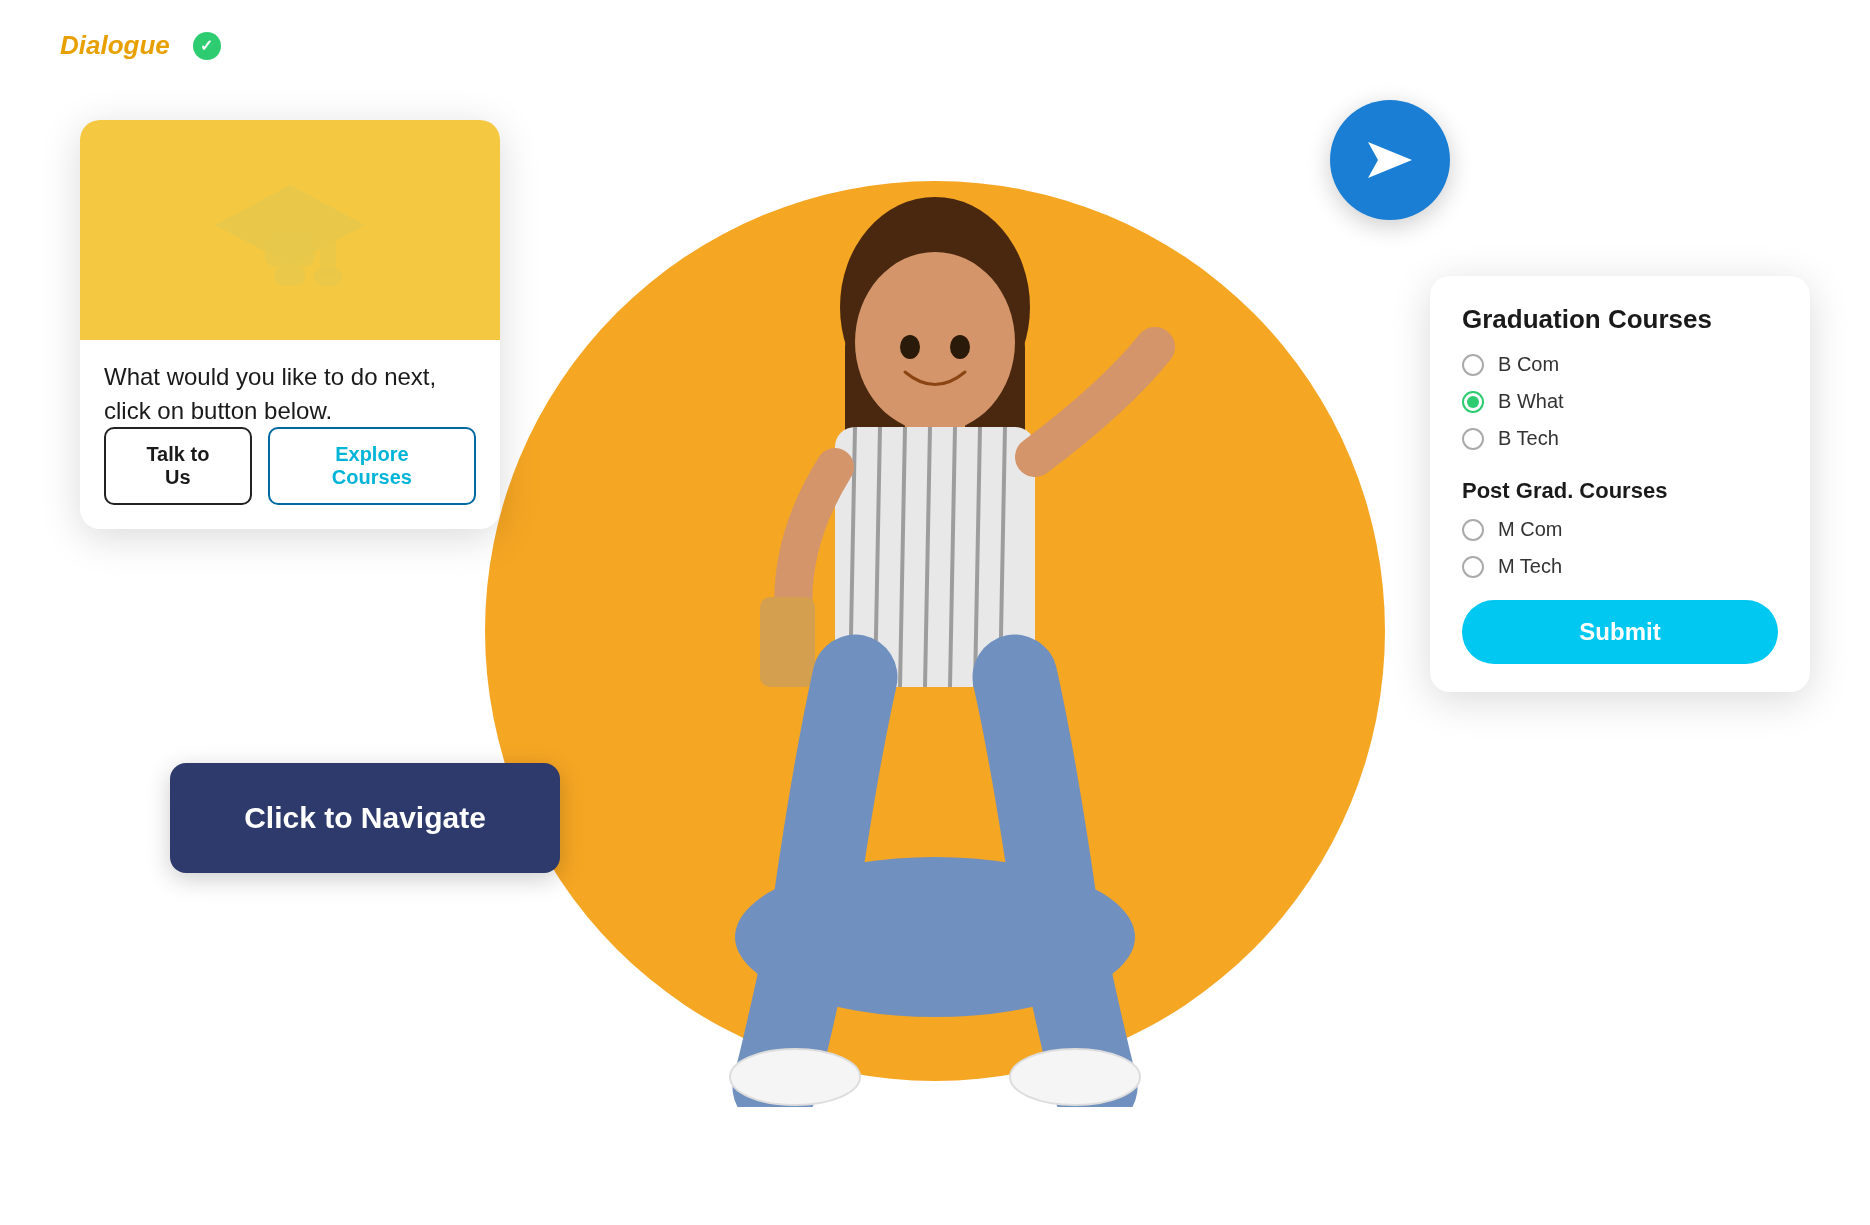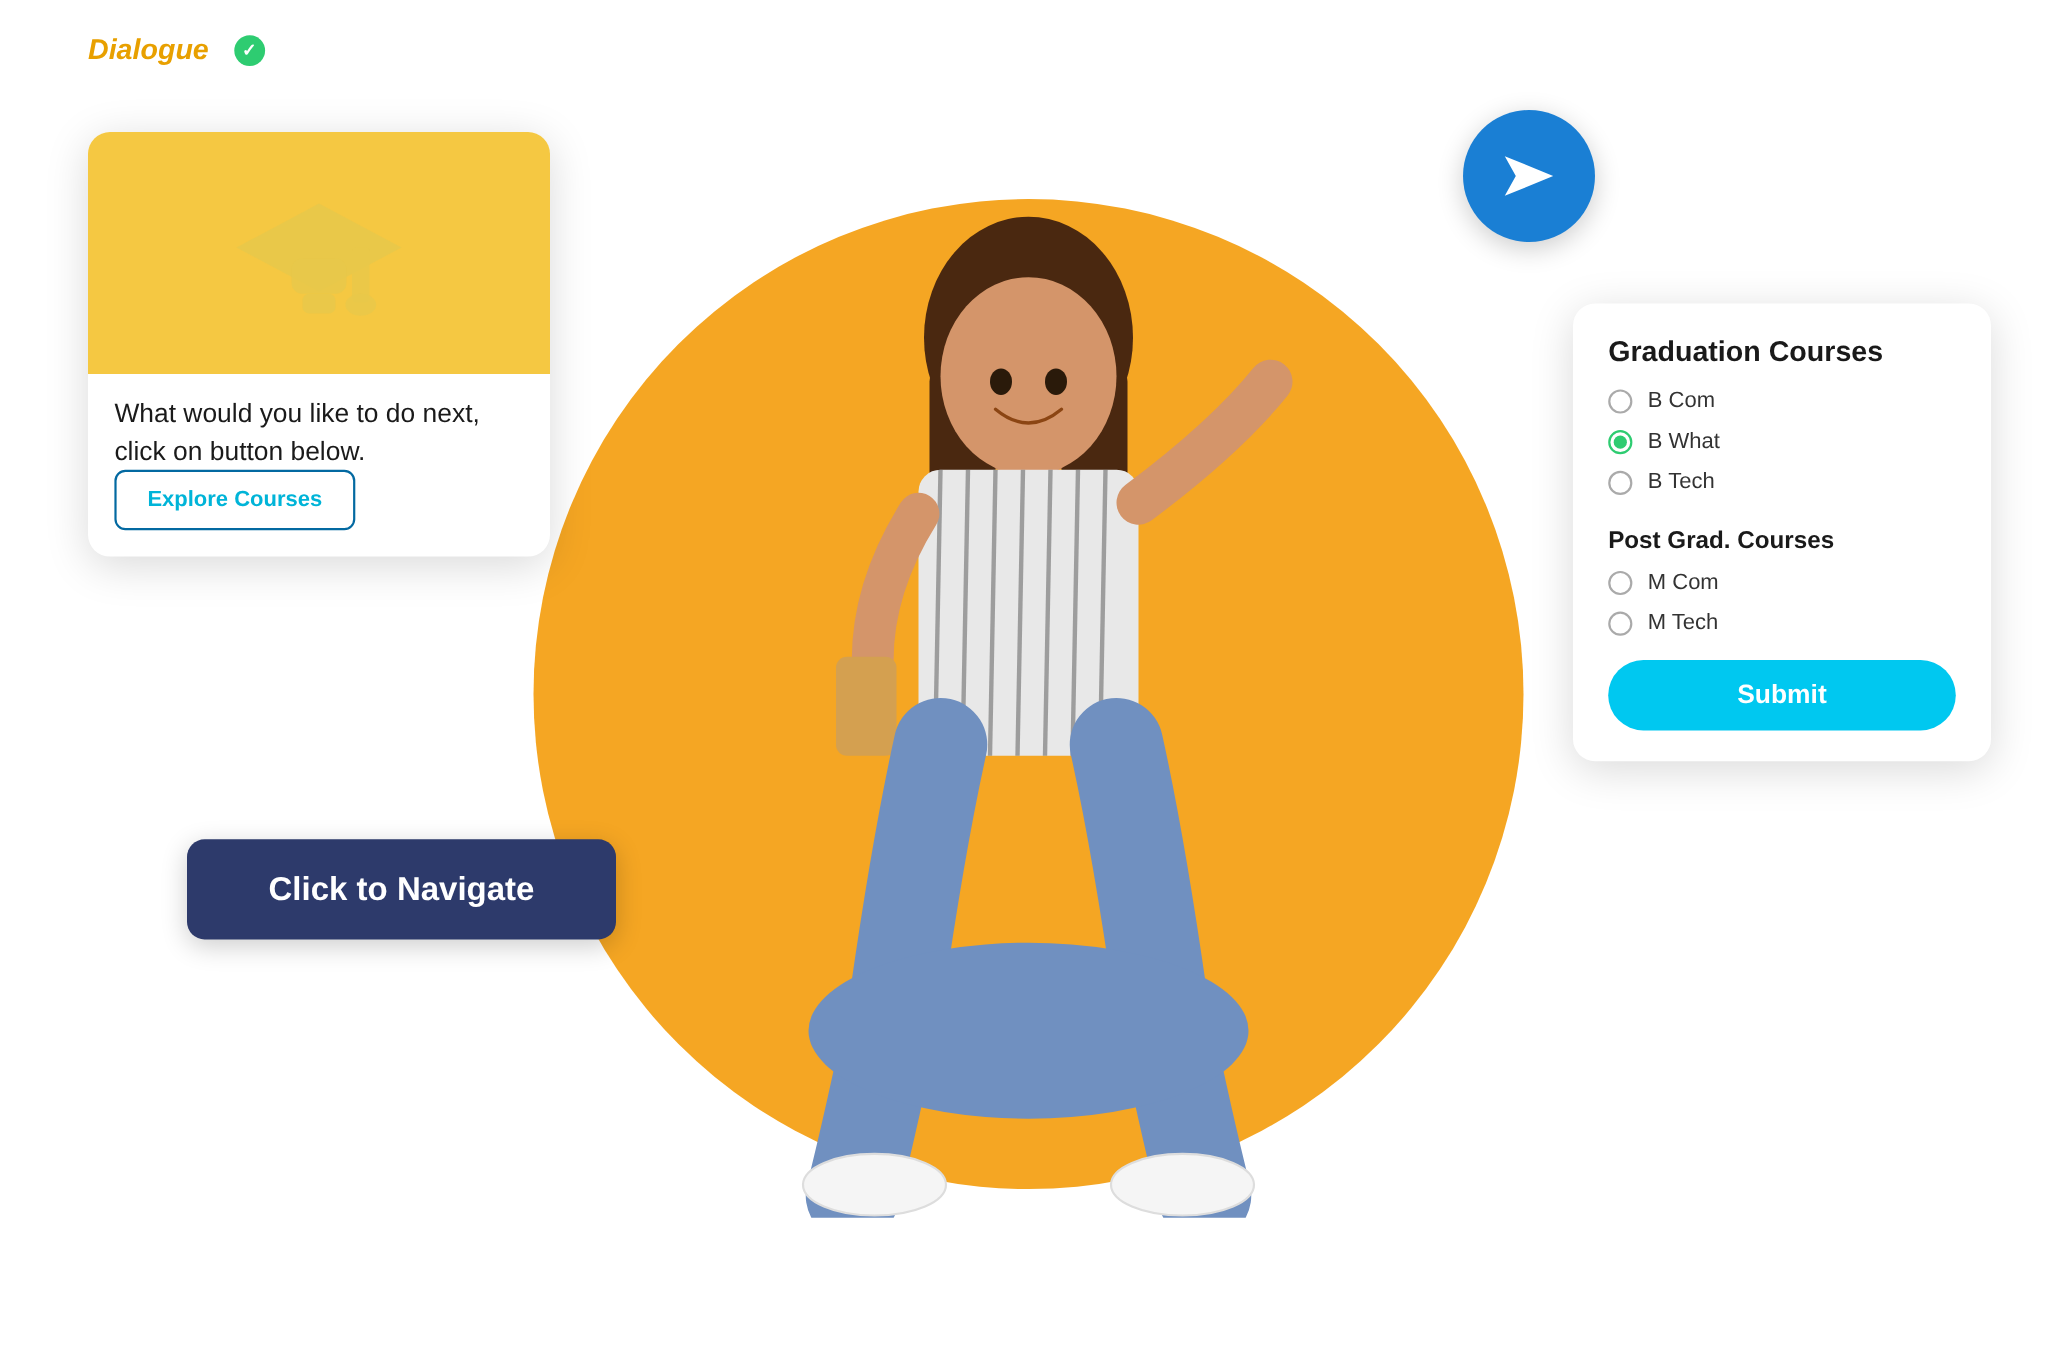--- a/index.html
+++ b/index.html
@@ -119,21 +119,21 @@
       color: #00b4d8;
       cursor: pointer;
     }
 
     
     .navigate-btn {
       position: absolute;
       left: 170px;
       top: 763px;
       width: 390px;
-      height: 91px;
+      height: 110px;
       background: #2d3a6b;
       border-radius: 16px;
       display: flex;
       align-items: center;
       justify-content: center;
       z-index: 11;
       cursor: pointer;
       box-shadow: 0 6px 24px rgba(0,0,0,0.2);
     }
 
@@ -240,21 +240,20 @@
 
     
     .branding {
       position: absolute;
       top: 30px;
       left: 60px;
       display: flex;
       align-items: center;
       gap: 23px;
       z-index: 10;
-      margin-left: 20px;
     }
 
     .brand-name {
       font-size: 26px;
       font-weight: 700;
       color: #e8a000;
       font-style: italic;
     }
 
     .verified-badge {
@@ -336,20 +335,21 @@
         <polygon points="75,20 150,60 75,100 0,60" fill="#e8c84a" opacity="0.9"></polygon>
         <rect x="105" y="60" width="16" height="50" rx="4" fill="#e8c84a" opacity="0.8"></rect>
         <ellipse cx="113" cy="112" rx="14" ry="10" fill="#e8c84a" opacity="0.8"></ellipse>
         <rect x="50" y="70" width="50" height="32" rx="10" fill="#e8c84a" opacity="0.85"></rect>
         <rect x="60" y="102" width="30" height="18" rx="6" fill="#e8c84a" opacity="0.85"></rect>
       </svg>
     </div>
     <div class="left-card-text">
       <p>What would you like to do next, click on button below.</p>
       <div class="left-card-buttons">
+        <button class="btn-talk">Talk to Us</button>
         <button class="btn-explore">Explore Courses</button>
       </div>
     </div>
   </div>
 
   <div class="navigate-btn">
     <span>Click to Navigate</span>
   </div>
 
   <div class="send-btn">

